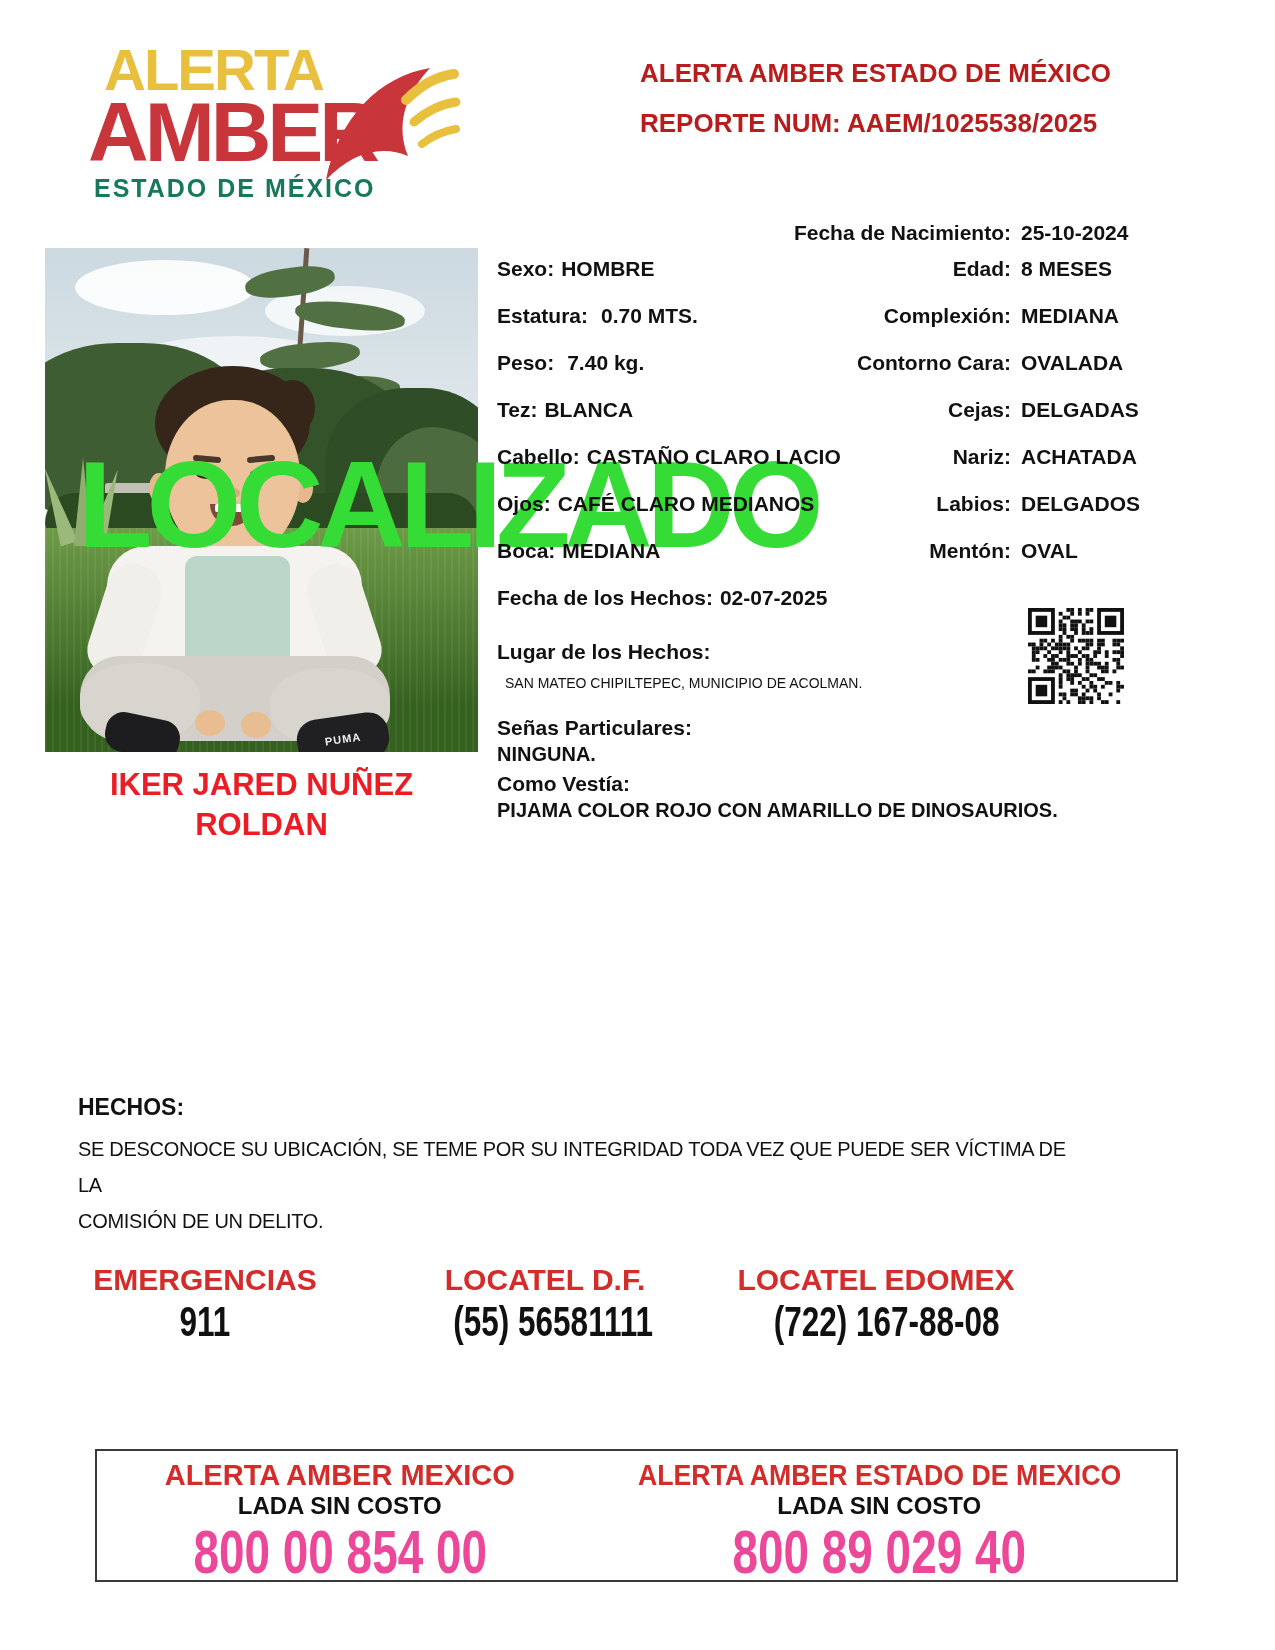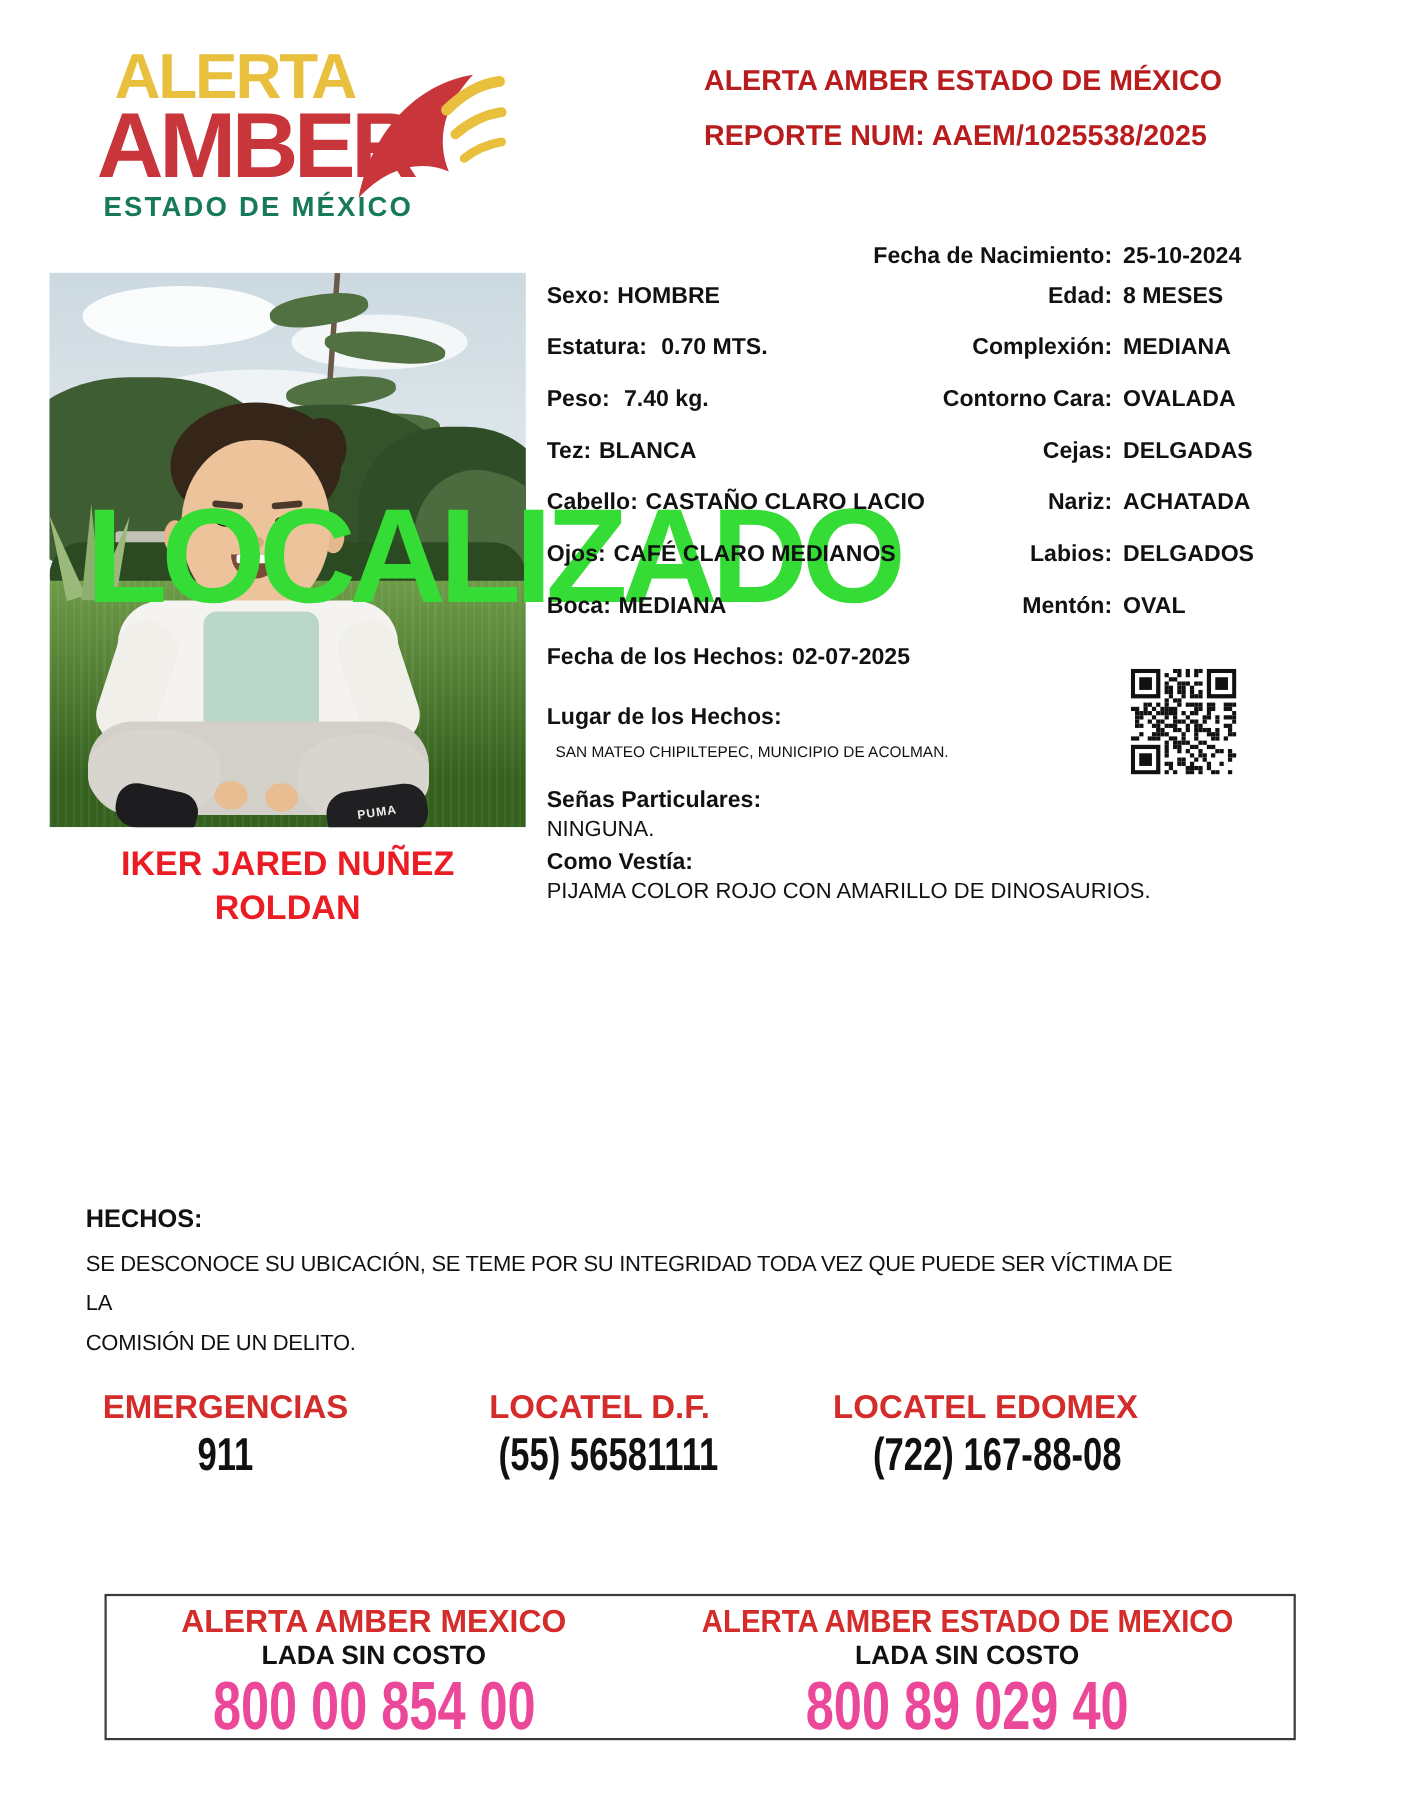--- a/index.html
+++ b/index.html
@@ -37,21 +37,21 @@
   .frow.first { margin-bottom:10px; }
   .frow .rl { text-align:right; }
   .frow .rv { padding-left:10px; }
   .fv { margin-left:7px; }
   .gap2 { margin-left:13px; }
   .srow { font-weight:bold; font-size:21px; line-height:26px; margin-bottom:21px; }
   .slabel { font-weight:bold; font-size:21px; line-height:26px; }
   .svalue { font-weight:normal; font-size:14px; line-height:28px; }
   .mt28 { margin-top:28px; } .mt18 { margin-top:18px; } .mt4 { margin-top:4px; }
   .indent { padding-left:8px; }
-  .svalue20 { font-weight:normal; font-size:20px; line-height:26px; }
+  .svalue20 { font-weight:bold; font-size:20px; line-height:26px; }
 
   .qr { left:1028px; top:608px; width:96px; height:96px; z-index:3; }
 
   
   .hechos { left:78px; top:1094px; width:1015px; z-index:3; color:#111; }
   .hechos-label { font-weight:bold; font-size:23px; margin-bottom:10px; }
   .hechos-body { font-size:20px; line-height:36px; letter-spacing:-0.3px; }
 
   
   .contact { position:absolute; top:1262px; text-align:center; }
@@ -427,21 +427,21 @@
   </div>
 
   <div class="contact" style="left:85px;width:240px">
     <div class="clabel">EMERGENCIAS</div>
     <div class="cnumber"><span class="cond75">911</span></div>
   </div>
   <div class="contact" style="left:420px;width:250px">
     <div class="clabel">LOCATEL D.F.</div>
     <div class="cnumber"><span class="cond75">(55) 56581111</span></div>
   </div>
-  <div class="contact" style="left:756px;width:280px">
+  <div class="contact" style="left:736px;width:280px">
     <div class="clabel">LOCATEL EDOMEX</div>
     <div class="cnumber"><span class="cond75">(722) 167-88-08</span></div>
   </div>
 
   <div class="abs footer-box">
     <div class="fcell l">
       <div class="ftitle">ALERTA AMBER MEXICO</div>
       <div class="fsub">LADA SIN COSTO</div>
       <div class="fnumber"><span class="cond74">800 00 854 00</span></div>
     </div>

